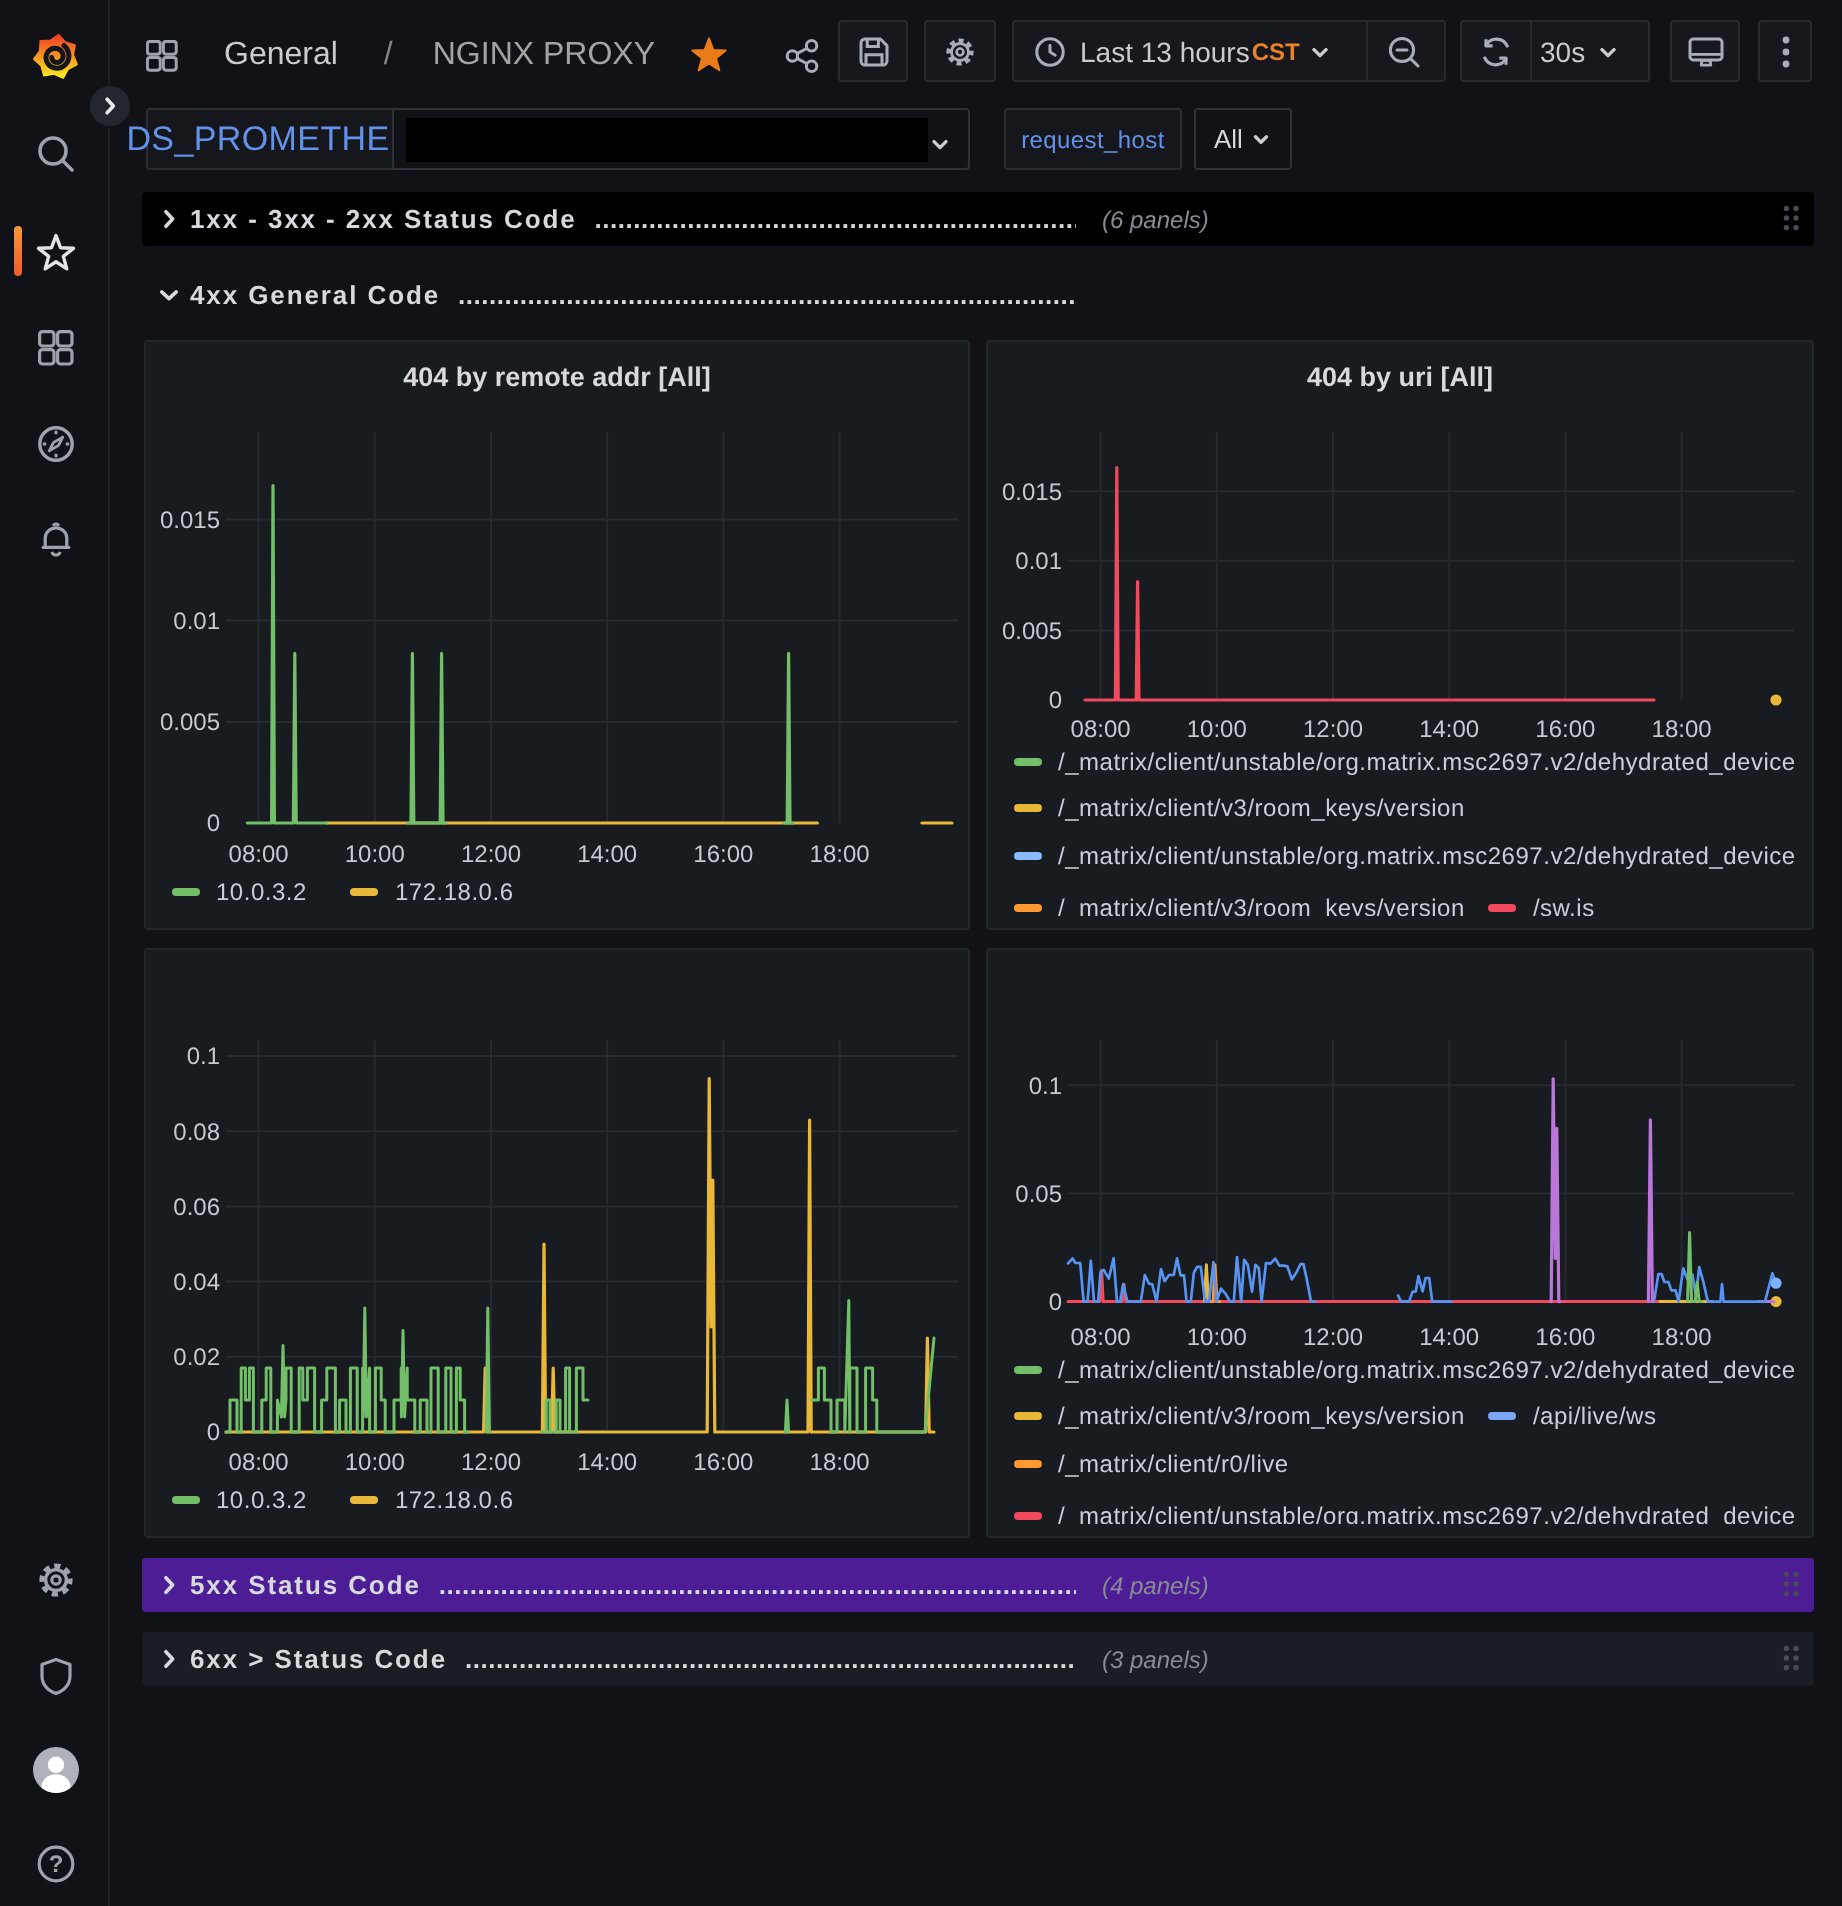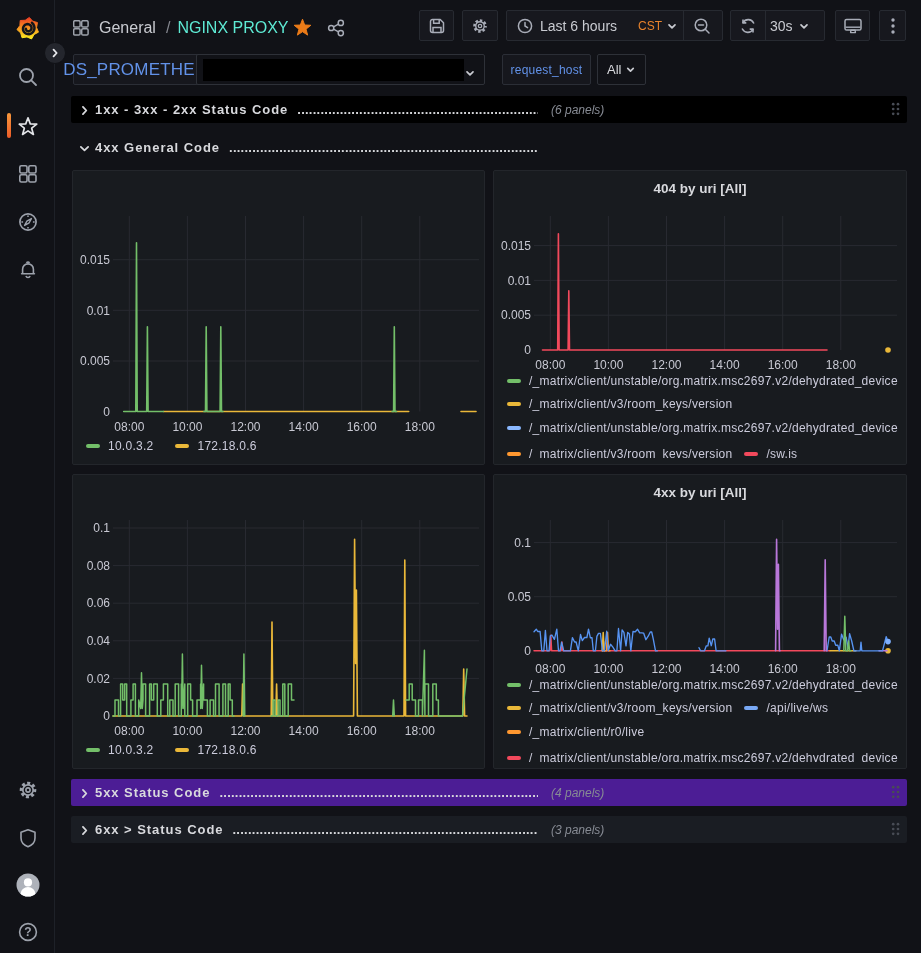--- a/index.html
+++ b/index.html
@@ -102,30 +102,30 @@
         <text x="11" y="15.2" text-anchor="middle" font-size="12" font-weight="bold" font-family="Liberation Sans" fill="#9DA2AC">?</text>
       </svg>
     </div>
 </div>
 <div style="position:fixed;left:44px;top:42px;width:22px;height:22px;border-radius:50%;background:#24262D;border:1px solid #111217;z-index:6;display:flex;align-items:center;justify-content:center">
     <svg width="12" height="12" viewBox="0 0 12 12" style="">
       <path d="M4.5600000000000005 2.64 L7.68 6.0 L4.5600000000000005 9.36" fill="none" stroke="#E8E9ED" stroke-width="1.8" stroke-linecap="round" stroke-linejoin="round"></path>
     </svg>
   </div>
 
-<div style="position:absolute;left:73px;top:18px;display:flex;align-items:center;gap:7px">
+<div style="position:absolute;left:73px;top:18px;display:flex;align-items:center;gap:20px">
   <svg width="16" height="16" viewBox="0 0 16 16" style="">
       <rect x="0.7" y="0.7" width="6.4" height="6.4" rx="1.3" fill="none" stroke="#9DA2AB" stroke-width="1.5"></rect>
       <rect x="0.7" y="8.7" width="6.4" height="6.4" rx="1.3" fill="none" stroke="#9DA2AB" stroke-width="1.5"></rect>
       <rect x="8.7" y="0.7" width="6.4" height="6.4" rx="1.3" fill="none" stroke="#9DA2AB" stroke-width="1.5"></rect>
       <rect x="8.7" y="8.7" width="6.4" height="6.4" rx="1.3" fill="none" stroke="#9DA2AB" stroke-width="1.5"></rect>
     </svg>
   <span style="font-size:16px;color:#C9CBD1;margin-left:3px">General</span>
   <span style="font-size:16px;color:#83858D;margin-left:3px">/</span>
-  <span style="font-size:16px;color:#5eead4">NGINX PROXY</span>
+  <span style="font-size:16px;color:#a3a3a3">NGINX PROXY</span>
   <span style="margin-left:-3px;display:flex">
       <svg width="19" height="19" viewBox="0 0 19 19" style="">
         <path d="M9.50 1.20 L11.67 7.01 L17.87 7.28 L13.02 11.14 L14.67 17.12 L9.50 13.70 L4.33 17.12 L5.98 11.14 L1.13 7.28 L7.33 7.01 Z" fill="#EB7B18" stroke="#EB7B18" stroke-width="1" stroke-linejoin="round"></path>
       </svg>
     </span>
   <span style="margin-left:8px;display:flex">
       <svg width="18" height="18" viewBox="0 0 18 18" style="">
         <circle cx="13.8" cy="3.9" r="2.6" fill="none" stroke="#A9ADB8" stroke-width="1.5"></circle>
         <circle cx="4.2" cy="9" r="2.6" fill="none" stroke="#A9ADB8" stroke-width="1.5"></circle>
         <circle cx="13.8" cy="14.1" r="2.6" fill="none" stroke="#A9ADB8" stroke-width="1.5"></circle>
@@ -151,22 +151,22 @@
       </g>
     </svg>
   </div>
 <div class="btn" style="left:506px;width:217px;justify-content:flex-start">
   <span style="display:flex;margin-left:10px">
       <svg width="16" height="16" viewBox="0 0 16 16" style="">
         <circle cx="8" cy="8" r="6.6" fill="none" stroke="#A9ADB8" stroke-width="1.5"></circle>
         <path d="M8 4.6 L8 8 L10.6 9.6" fill="none" stroke="#A9ADB8" stroke-width="1.5" stroke-linecap="round"></path>
       </svg>
     </span>
-  <span style="font-size:14px;color:#C9CBD1;margin-left:7px">Last 6 hours</span>
-  <span style="font-size:12px;color:#E8832C;font-weight:normal;margin-left:21px">CST</span>
+  <span style="font-size:14px;color:#C9CBD1;margin-left:7px">Last 13 hours</span>
+  <span style="font-size:12px;color:#E8832C;font-weight:bold;margin-left:1px">CST</span>
   <span style="display:flex;margin-left:4px">
       <svg width="12" height="12" viewBox="0 0 12 12" style="">
         <path d="M3.0 4.800000000000001 L6.0 7.800000000000001 L9.0 4.800000000000001" fill="none" stroke="#C9CBD1" stroke-width="1.7" stroke-linecap="round" stroke-linejoin="round"></path>
       </svg>
     </span>
   <span class="grpdiv" style="position:absolute;left:176px;top:-1px"></span>
   <span style="position:absolute;left:186px;display:flex">
       <svg width="18" height="18" viewBox="0 0 18 18" style="">
         <circle cx="8" cy="8" r="5.8" fill="none" stroke="#A9ADB8" stroke-width="1.5"></circle>
         <line x1="12.3" y1="12.3" x2="16" y2="16" stroke="#A9ADB8" stroke-width="1.5" stroke-linecap="round"></line>
@@ -245,20 +245,21 @@
     <div style="position:absolute;left:7px;top:7px"><svg width="13" height="13" viewBox="0 0 13 13" style="">
         <path d="M2.86 4.94 L6.5 8.32 L10.14 4.94" fill="none" stroke="#D8D9DD" stroke-width="1.8" stroke-linecap="round" stroke-linejoin="round"></path>
       </svg></div>
     <div class="rtitle">
       <span class="rtext" style="letter-spacing:0.95px">4xx General Code</span>
       <span class="rtext" style="letter-spacing:0.25px;margin-left:9px">..................................................................................................................................</span>
     </div>
   </div>
 
 <div class="panel" style="left:72px;top:170px;width:413px;height:295px">
+    <div class="ptitle">404 by remote addr [All]</div>
     <div style="position:absolute;left:0;top:0"><svg width="413" height="295" viewBox="0 0 413 295">
         <line x1="56.3" y1="45" x2="56.3" y2="240.5" stroke="#282A31" stroke-width="1"></line>
 <line x1="114.4" y1="45" x2="114.4" y2="240.5" stroke="#282A31" stroke-width="1"></line>
 <line x1="172.5" y1="45" x2="172.5" y2="240.5" stroke="#282A31" stroke-width="1"></line>
 <line x1="230.6" y1="45" x2="230.6" y2="240.5" stroke="#282A31" stroke-width="1"></line>
 <line x1="288.7" y1="45" x2="288.7" y2="240.5" stroke="#282A31" stroke-width="1"></line>
 <line x1="346.8" y1="45" x2="346.8" y2="240.5" stroke="#282A31" stroke-width="1"></line>
 <text x="37" y="244.7" text-anchor="end" font-size="12" fill="#C8C9D3">0</text>
 <line x1="40" y1="190.0" x2="406" y2="190.0" stroke="#282A31" stroke-width="1"></line>
 <text x="37" y="194.2" text-anchor="end" font-size="12" fill="#C8C9D3">0.005</text>
@@ -367,21 +368,20 @@
       </svg></div>
     <div class="lrow" style="left:13px;top:268px">
       <span class="ldash" style="background:#73BF69"></span>
       <span class="ltxt">10.0.3.2</span>
       <span style="width:22px"></span>
       <span class="ldash" style="background:#EAB839"></span>
       <span class="ltxt">172.18.0.6</span>
     </div>
   </div>
 <div class="panel" style="left:493px;top:474px;width:414px;height:295px">
-    <div class="ptitle">4xx by uri [All]</div>
     <div style="position:absolute;left:0;top:0"><svg width="414" height="295" viewBox="0 0 414 295">
         <line x1="56.3" y1="45" x2="56.3" y2="175.8" stroke="#282A31" stroke-width="1"></line>
 <line x1="114.4" y1="45" x2="114.4" y2="175.8" stroke="#282A31" stroke-width="1"></line>
 <line x1="172.5" y1="45" x2="172.5" y2="175.8" stroke="#282A31" stroke-width="1"></line>
 <line x1="230.6" y1="45" x2="230.6" y2="175.8" stroke="#282A31" stroke-width="1"></line>
 <line x1="288.7" y1="45" x2="288.7" y2="175.8" stroke="#282A31" stroke-width="1"></line>
 <line x1="346.8" y1="45" x2="346.8" y2="175.8" stroke="#282A31" stroke-width="1"></line>
 <text x="37" y="180.0" text-anchor="end" font-size="12" fill="#C8C9D3">0</text>
 <line x1="40" y1="121.7" x2="403" y2="121.7" stroke="#282A31" stroke-width="1"></line>
 <text x="37" y="125.9" text-anchor="end" font-size="12" fill="#C8C9D3">0.05</text>

